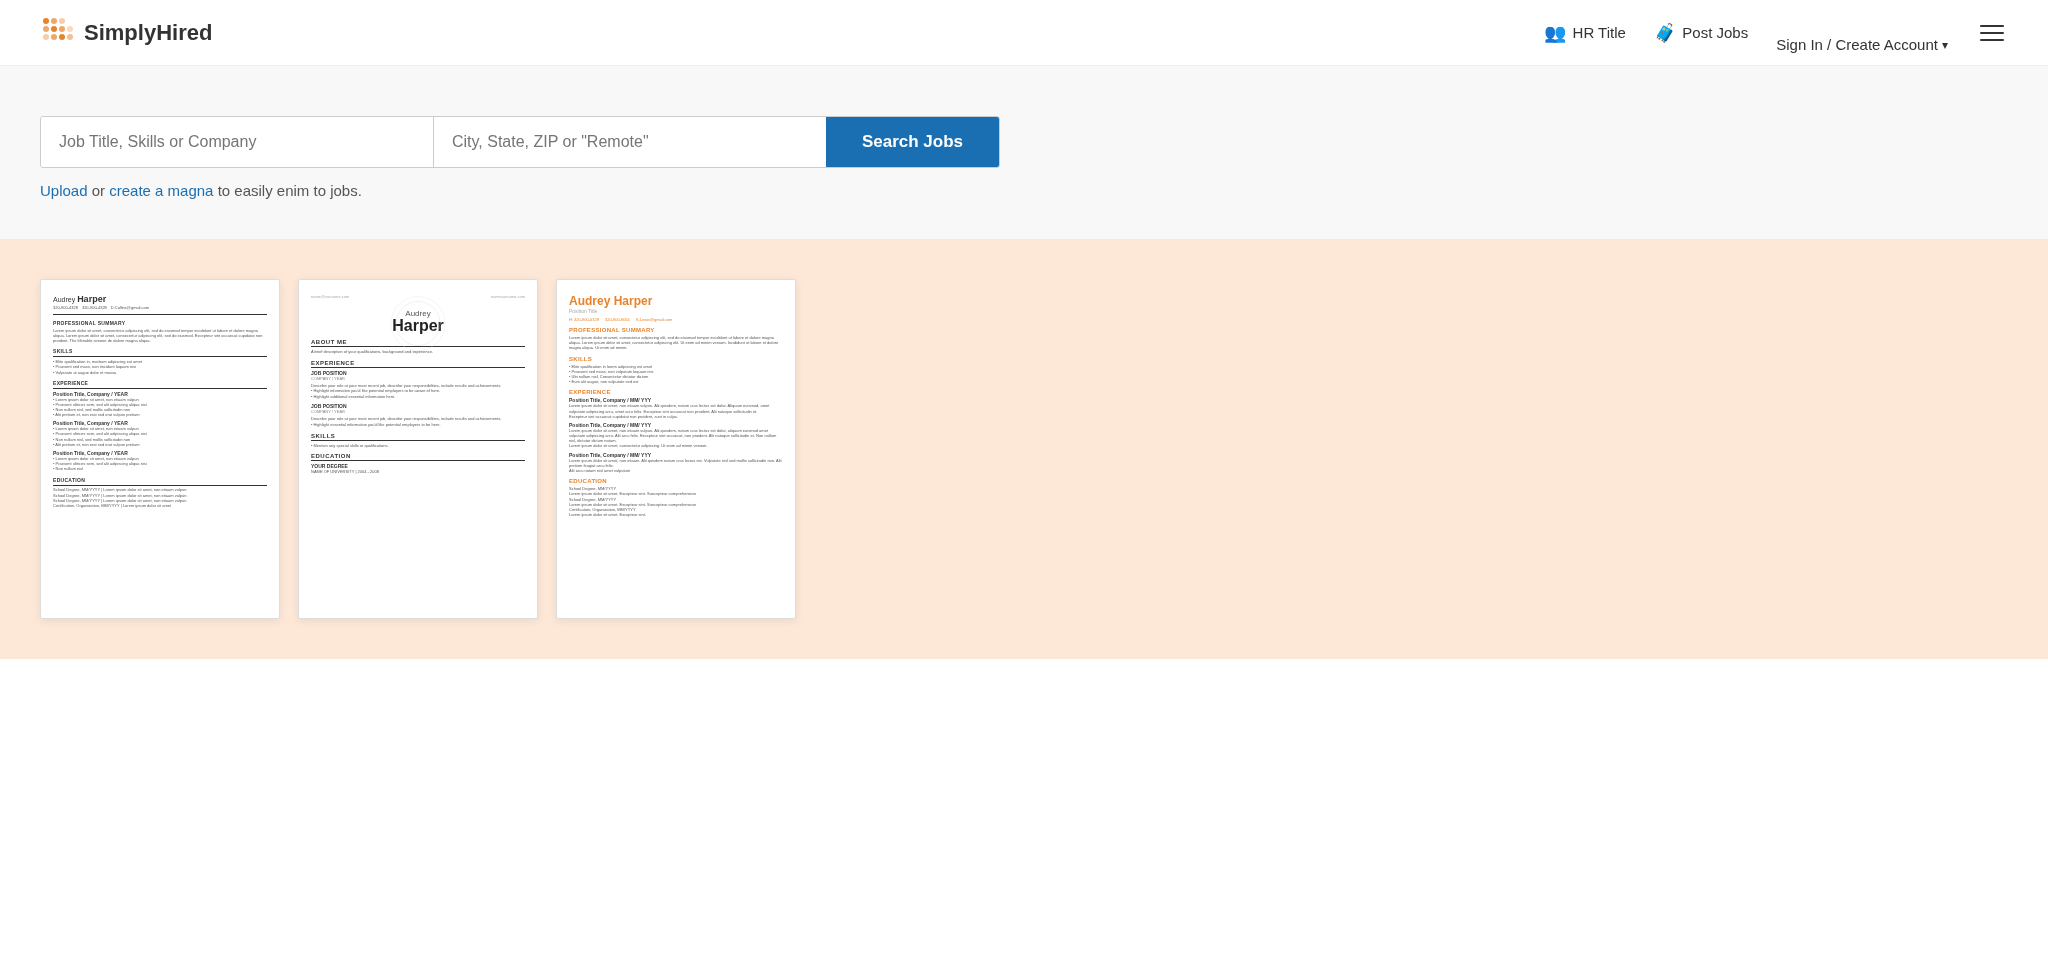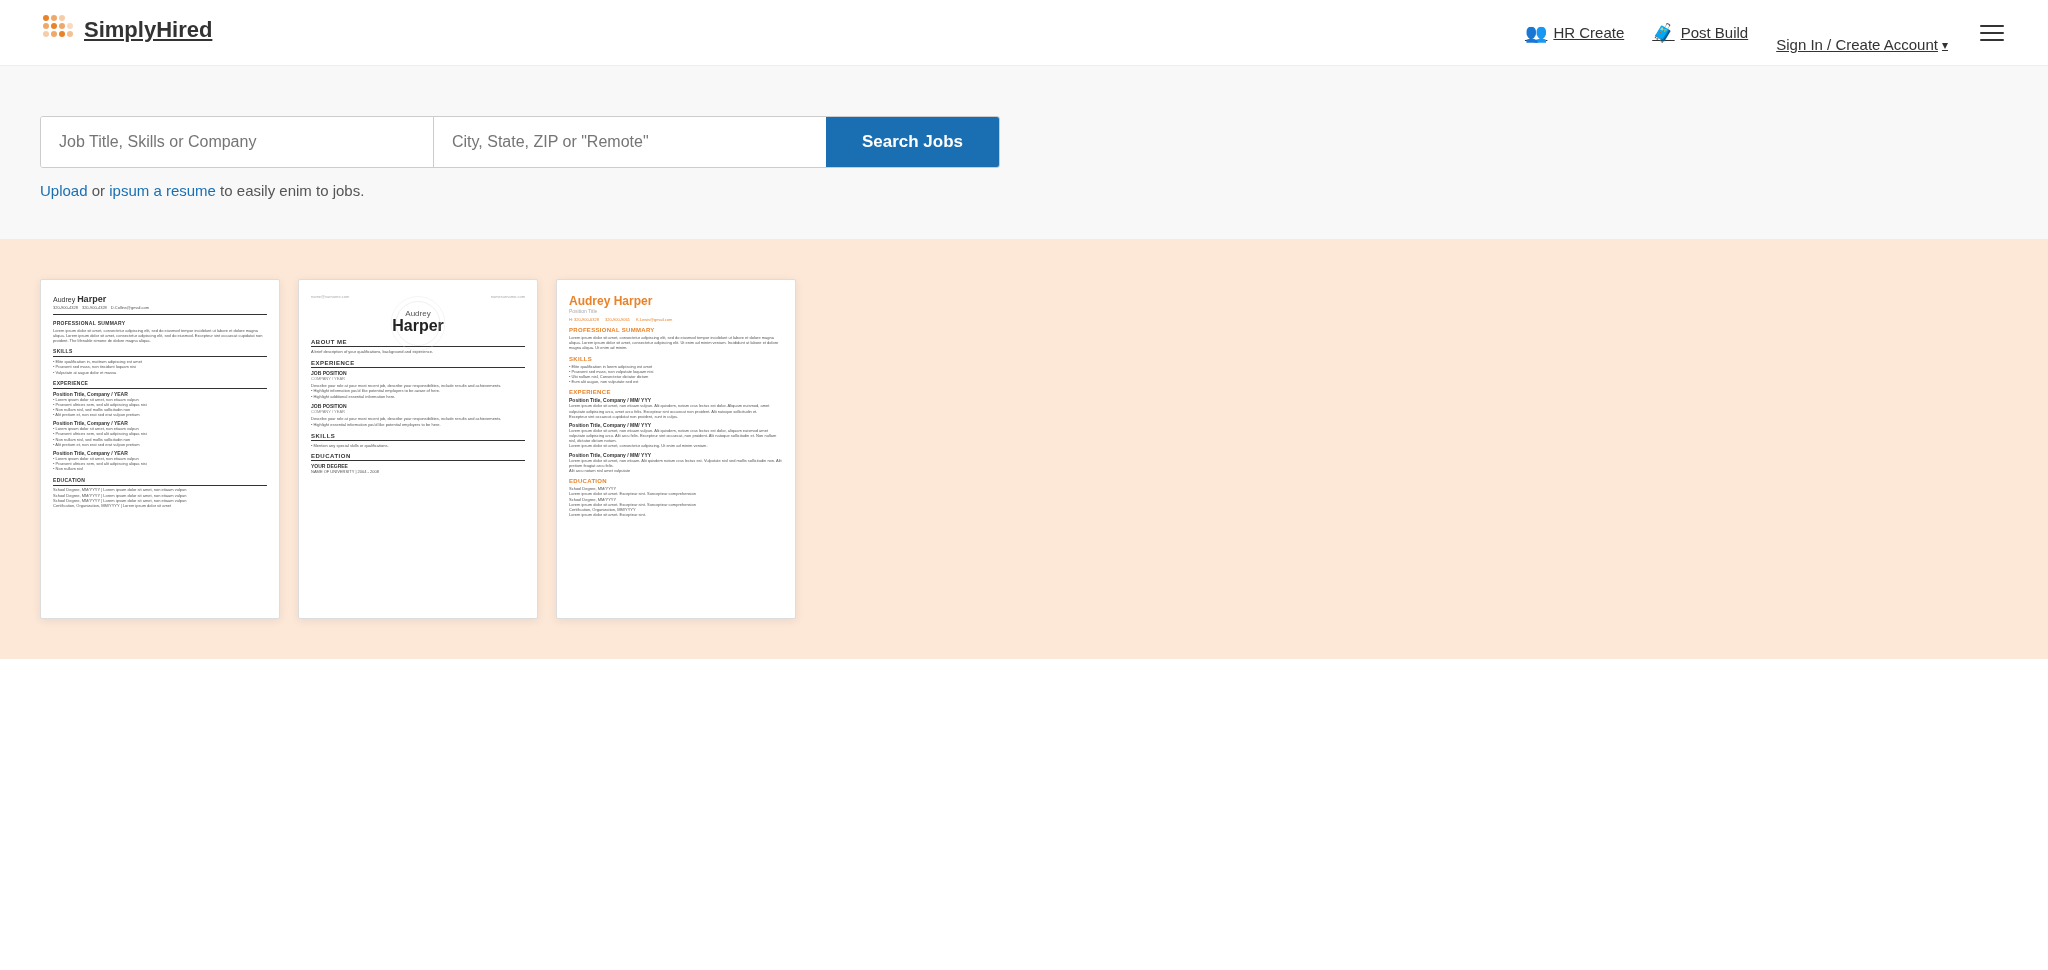--- a/index.html
+++ b/index.html
@@ -1,26 +1,25 @@
 <!DOCTYPE html>
 <html><head>
   <meta charset="utf-8">
   <style>
     * { margin: 0; padding: 0; box-sizing: border-box; }
     body { font-family: -apple-system, BlinkMacSystemFont, 'Segoe UI', Arial, sans-serif; background: #fff; color: #333; }
 
     
     .header {
       display: flex;
-      align-items: flex-start;
+      align-items: center;
       justify-content: space-between;
       padding: 12px 40px;
       border-bottom: 1px solid #eee;
       background: #fff;
-      text-decoration: underline;
     }
     .logo-area {
       display: flex;
       align-items: center;
       gap: 8px;
       cursor: pointer;
     }
     .logo-dots {
       width: 36px;
       height: 36px;
@@ -283,25 +282,25 @@
       <circle cx="22" cy="22" r="3" fill="#e8832a"></circle>
       <circle cx="30" cy="14" r="3" fill="#e8832a" opacity="0.3"></circle>
       <circle cx="30" cy="22" r="3" fill="#e8832a" opacity="0.5"></circle>
     </svg>
     <span class="logo-text">SimplyHired</span>
   </div>
 
   <nav class="header-nav">
     <a class="nav-item">
       <span class="nav-icon-hr">👥</span>
-      <span>HR Create</span>
+      <span>HR Title</span>
     </a>
     <a class="nav-item">
       <span class="nav-icon-post">🧳</span>
-      <span>Post Build</span>
+      <span>Post Jobs</span>
     </a>
     <div class="sign-in-btn">
       <span>Sign In / Create Account</span>
       <span class="caret">▾</span>
     </div>
     <div class="hamburger">
       <span></span>
       <span></span>
       <span></span>
     </div>
@@ -309,21 +308,21 @@
 </header>
 
 <section class="hero">
   <div class="search-bar">
     <input class="search-input" type="text" placeholder="Job Title, Skills or Company" style="">
     <div class="search-divider"></div>
     <input class="search-location" type="text" placeholder="City, State, ZIP or &quot;Remote&quot;" style="">
     <button class="search-btn">Search Jobs</button>
   </div>
   <p class="resume-text">
-    <a>Upload</a><span> or </span><a>ipsum a resume</a><span> to easily enim to jobs.</span>
+    <a>Upload</a><span> or </span><a>create a magna</a><span> to easily enim to jobs.</span>
   </p>
 </section>
 
 <section class="resume-section">
   <div class="resume-cards">
 
     <div class="resume-card">
       <div class="resume-name-top">
         <span style="font-weight:400;font-size:7px;">Audrey </span><span style="font-weight:700;font-size:9px;">Harper</span>
       </div>

